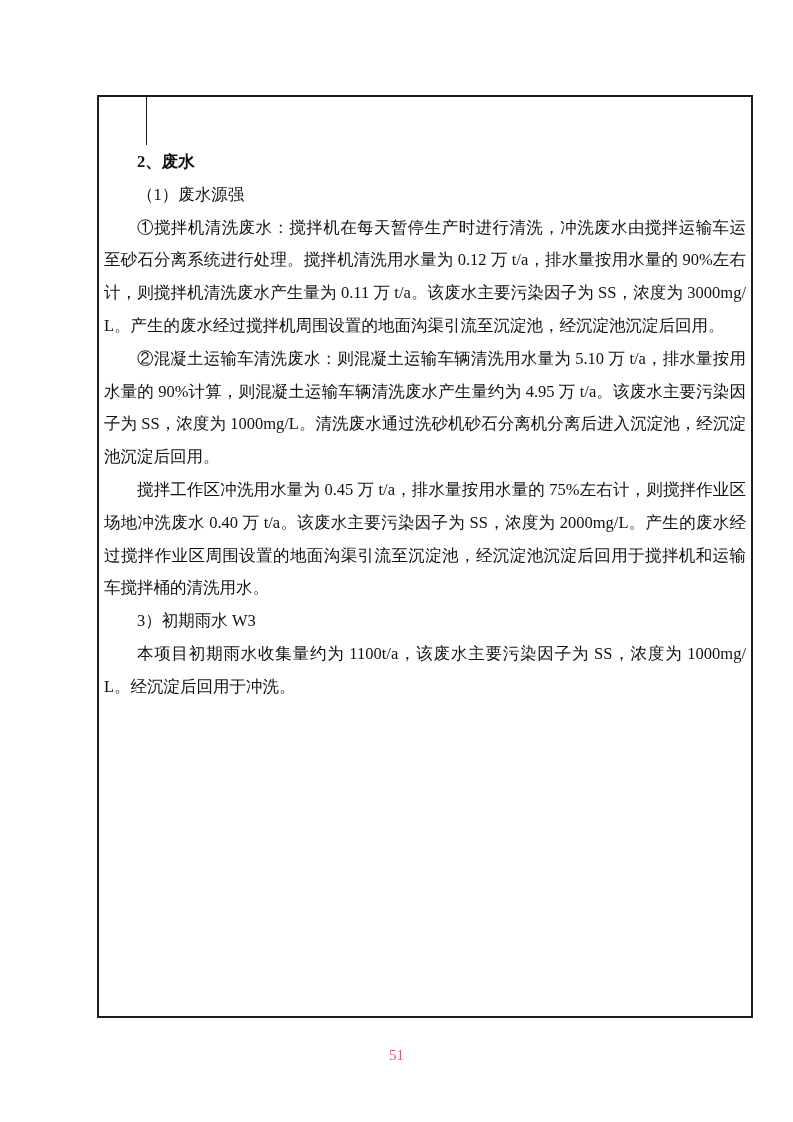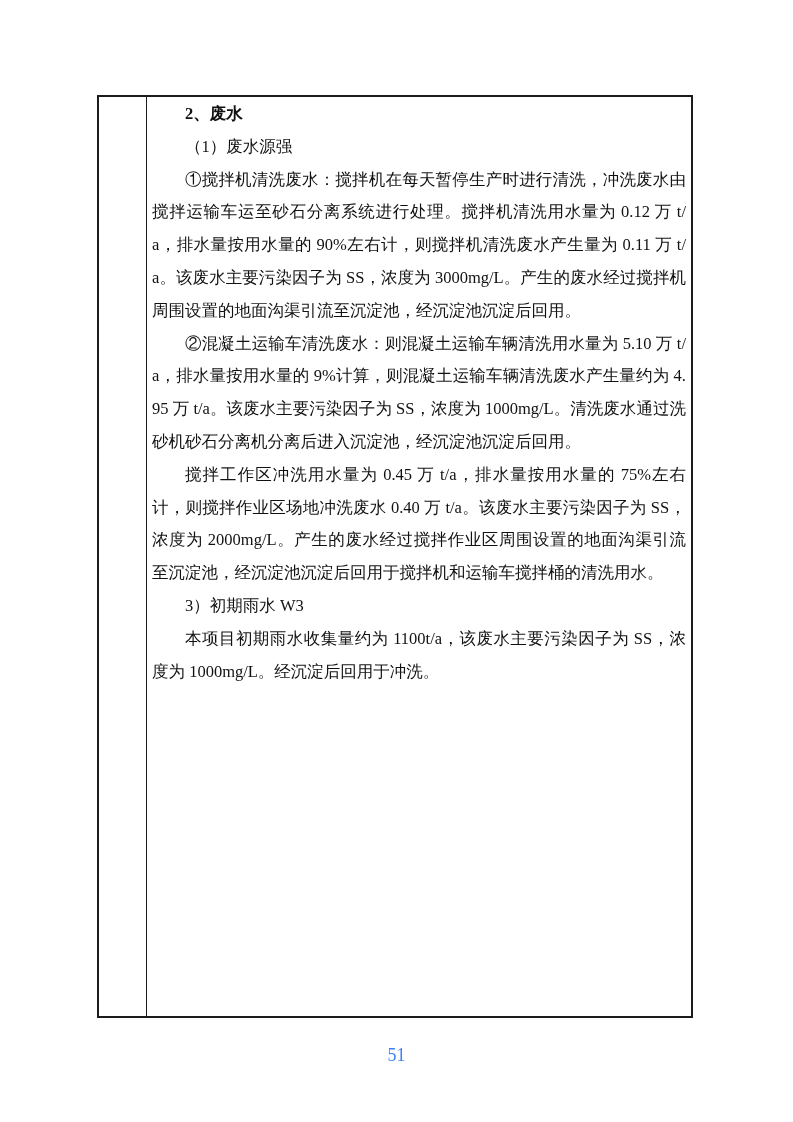--- a/index.html
+++ b/index.html
@@ -13,26 +13,27 @@
     height: 1122px;
     background: #ffffff;
     overflow: hidden;
     font-family: "Liberation Serif", "DejaVu Serif", serif;
     color: #111111;
   }
   .content-table {
     position: absolute;
     left: 97px;
     top: 95px;
-    width: 596px;
+    width: 656px;
     height: 923px;
     border: 2px solid #1c1c1c;
     box-sizing: border-box;
     display: flex;
     background: #ffffff;
+    flex-direction: column;
   }
   .gutter-cell {
     width: 48px;
     flex: 0 0 48px;
     border-right: 1px solid #1c1c1c;
     box-sizing: border-box;
   }
   .content-cell {
     flex: 1 1 auto;
     padding: 1px 5px 0 5px;
@@ -50,37 +51,37 @@
   }
   .para.bold {
     font-weight: bold;
   }
   .page-number {
     position: absolute;
     left: 0;
     right: 0;
     top: 1046px;
     text-align: center;
-    font-size: 18px;
+    font-size: 15px;
     line-height: 18px;
-    color: #3b82f6;
+    color: #ec4899;
   }
 </style>
 </head>
 <body>
 
 <div class="page">
 
   <div class="content-table">
     <div class="gutter-cell"></div>
     <div class="content-cell">
       <p class="para bold">2、废水</p>
       <p class="para">（1）废水源强</p>
       <p class="para">①搅拌机清洗废水：搅拌机在每天暂停生产时进行清洗，冲洗废水由搅拌运输车运至砂石分离系统进行处理。搅拌机清洗用水量为 0.12 万 t/a，排水量按用水量的 90%左右计，则搅拌机清洗废水产生量为 0.11 万 t/a。该废水主要污染因子为 SS，浓度为 3000mg/L。产生的废水经过搅拌机周围设置的地面沟渠引流至沉淀池，经沉淀池沉淀后回用。</p>
-      <p class="para">②混凝土运输车清洗废水：则混凝土运输车辆清洗用水量为 5.10 万 t/a，排水量按用水量的 9%计算，则混凝土运输车辆清洗废水产生量约为 4.95 万 t/a。该废水主要污染因子为 SS，浓度为 1000mg/L。清洗废水通过洗砂机砂石分离机分离后进入沉淀池，经沉淀池沉淀后回用。</p>
+      <p class="para">②混凝土运输车清洗废水：则混凝土运输车辆清洗用水量为 5.10 万 t/a，排水量按用水量的 90%计算，则混凝土运输车辆清洗废水产生量约为 4.95 万 t/a。该废水主要污染因子为 SS，浓度为 1000mg/L。清洗废水通过洗砂机砂石分离机分离后进入沉淀池，经沉淀池沉淀后回用。</p>
       <p class="para">搅拌工作区冲洗用水量为 0.45 万 t/a，排水量按用水量的 75%左右计，则搅拌作业区场地冲洗废水 0.40 万 t/a。该废水主要污染因子为 SS，浓度为 2000mg/L。产生的废水经过搅拌作业区周围设置的地面沟渠引流至沉淀池，经沉淀池沉淀后回用于搅拌机和运输车搅拌桶的清洗用水。</p>
       <p class="para">3）初期雨水 W3</p>
       <p class="para">本项目初期雨水收集量约为 1100t/a，该废水主要污染因子为 SS，浓度为 1000mg/L。经沉淀后回用于冲洗。</p>
     </div>
   </div>
 
   <div class="page-number">51</div>
 
 </div>
 

